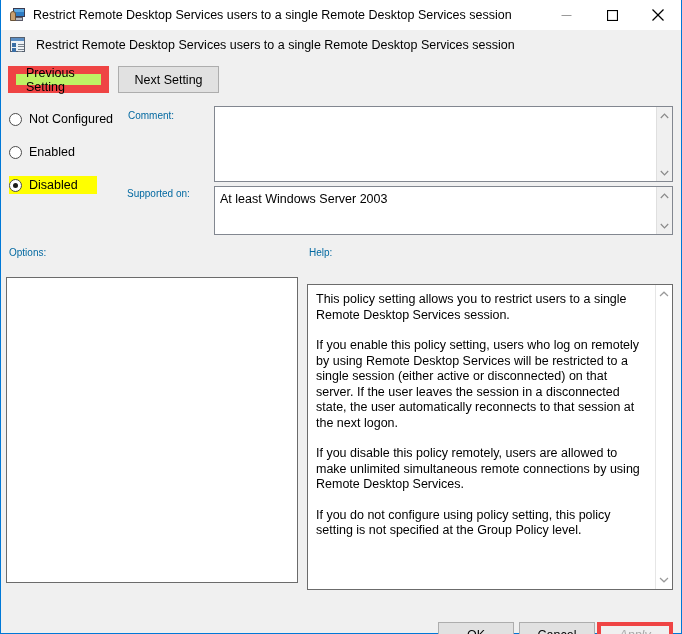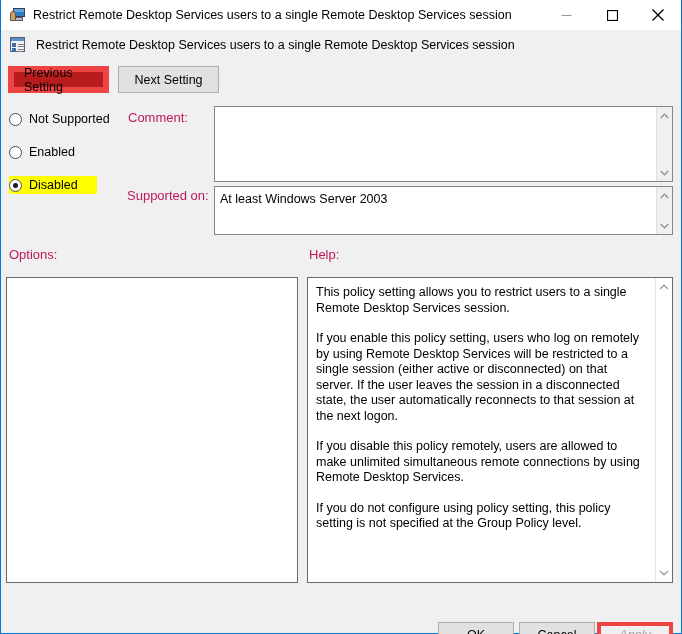--- a/index.html
+++ b/index.html
@@ -120,22 +120,22 @@
     background: #e1e1e1;
     border: 1px solid #adadad;
     font-family: "Liberation Sans", sans-serif;
     font-size: 12.5px;
     color: #000;
     padding: 0 10px;
     cursor: default;
     display: flex; align-items: center; justify-content: center;
   }
   .navbtn.focused {
-    border: 6px solid #ef4444;
-    background: #b91c1c;
+    border: 8px solid #ef4444;
+    background: #bef264;
   }
   #btn-prev { width: 101px; }
   #btn-next { width: 101px; }
 
   
   #radios {
     position: absolute; left: 8px; top: 110px;
     width: 170px;
   }
   .radio-row {
@@ -163,22 +163,22 @@
     left: 3px; top: 3px;
     width: 5px; height: 5px;
     border-radius: 50%;
     background: #1a1a1a;
   }
   .radio-label { font-size: 12.5px; white-space: nowrap; }
 
   
   .field-label {
     position: absolute;
-    font-size: 13px;
-    color: #be185d;
+    font-size: 10px;
+    color: #0369a1;
   }
   #lbl-comment { left: 127px; top: 110px; }
   #lbl-supported { left: 126px; top: 188px; }
 
   .textbox {
     position: absolute;
     background: #fff;
     border: 1px solid #828790;
     display: flex;
   }
@@ -217,21 +217,21 @@
 
   #panel-options {
     position: absolute;
     left: 5px; top: 277px;
     width: 292px; height: 306px;
     background: #fff;
     border: 1px solid #6b6b6b;
   }
   #panel-help {
     position: absolute;
-    left: 306px; top: 277px;
+    left: 306px; top: 284px;
     width: 366px; height: 306px;
     background: #fff;
     border: 1px solid #6b6b6b;
     display: flex;
   }
   #help-text {
     flex: 1;
     padding: 7px 9px 7px 8px;
     font-size: 12.5px;
     line-height: 15.5px;
@@ -327,21 +327,21 @@
   </div>
 
   <div id="navrow">
     <div class="navbtn focused" id="btn-prev">Previous Setting</div>
     <div class="navbtn" id="btn-next">Next Setting</div>
   </div>
 
   <div id="radios">
     <div class="radio-row">
       <span class="radio-mark"></span>
-      <span class="radio-label">Not Supported</span>
+      <span class="radio-label">Not Configured</span>
     </div>
     <div class="radio-row">
       <span class="radio-mark"></span>
       <span class="radio-label">Enabled</span>
     </div>
     <div class="radio-row hl">
       <span class="radio-mark on"></span>
       <span class="radio-label">Disabled</span>
     </div>
   </div>

